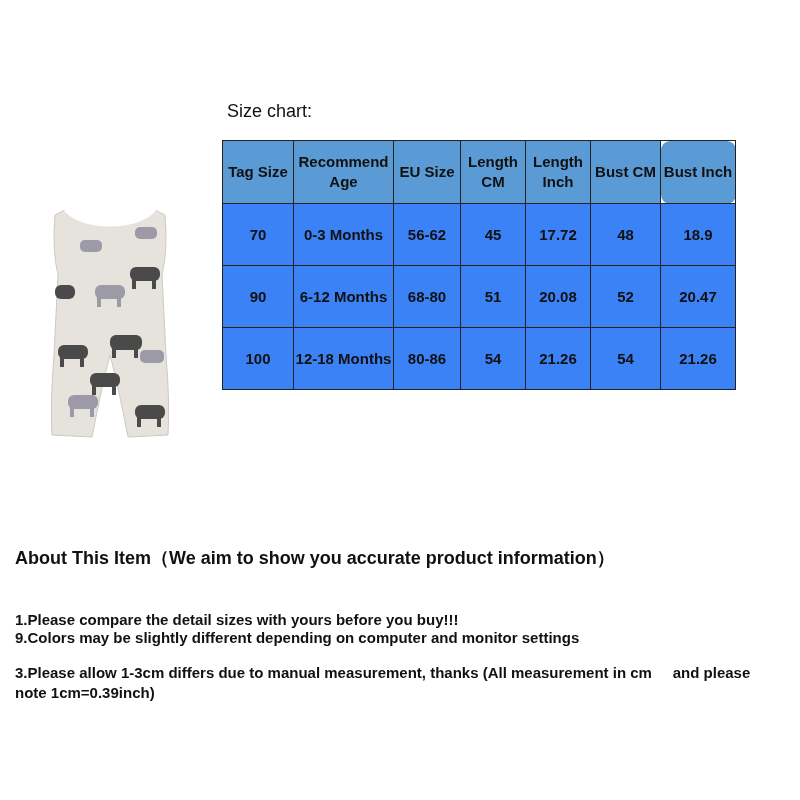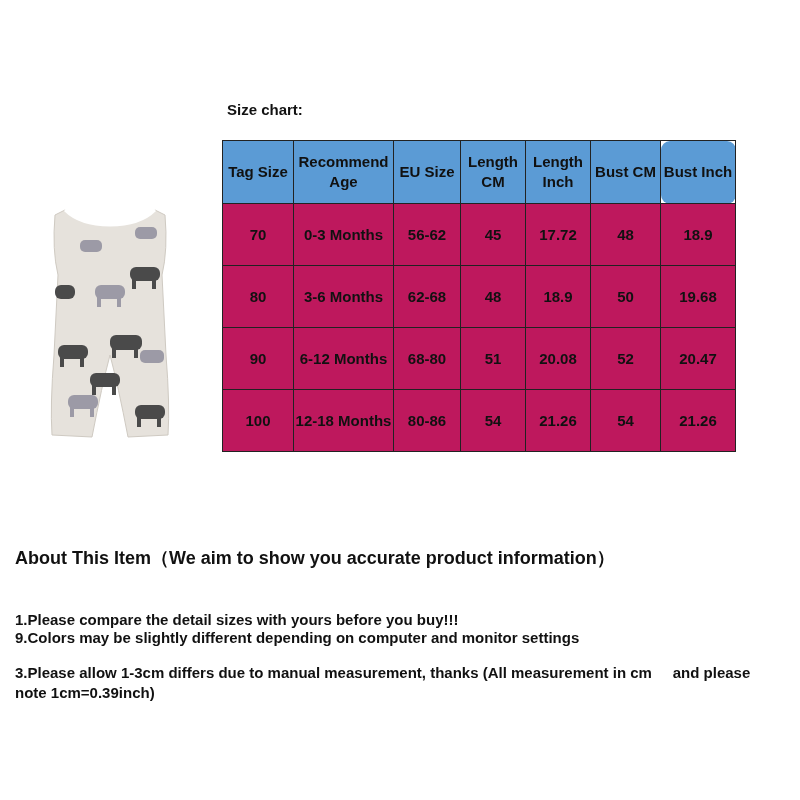--- a/index.html
+++ b/index.html
@@ -1,24 +1,24 @@
 <!DOCTYPE html>
 <html><head>
 <meta charset="utf-8">
 <style>
   html, body { margin: 0; padding: 0; background: #ffffff; }
   body { width: 800px; height: 800px; position: relative; overflow: hidden;
          font-family: "Liberation Sans", sans-serif; color: #111; }
-  .title { position: absolute; left: 227px; top: 101px; font-size: 15px; font-weight: bold; }
+  .title { position: absolute; left: 227px; top: 101px; font-size: 18px; font-weight: normal; }
   table.size { position: absolute; left: 222px; top: 140px; border-collapse: collapse;
                font-family: "Liberation Sans", sans-serif; }
   table.size th, table.size td { border: 1.5px solid #222; text-align: center; font-weight: bold;
                font-size: 15px; padding: 0; }
   table.size th { background: #5b9bd5; height: 62px; line-height: 20px; }
-  table.size td { background: #be185d; height: 61px; }
+  table.size td { background: #3b82f6; height: 61px; }
   .c0 { width: 70px; } .c1 { width: 99px; } .c2 { width: 66px; } .c3 { width: 64px; margin-top: 32px; }
   .c4 { width: 64px; } .c5 { width: 69px; margin-left: 24px; } .c6 { width: 74px; border-radius: 9px; }
   .product { position: absolute; left: 40px; top: 205px; width: 140px; height: 235px; }
   .about { position: absolute; left: 15px; top: 546px; font-size: 18px; font-weight: bold; }
   .note { position: absolute; left: 15px; font-size: 15px; font-weight: bold; width: 770px; line-height: 20px; }
 </style>
 </head>
 <body>
 
 <div class="title">Size chart:</div>
@@ -73,29 +73,20 @@
     <tr>
       <td>70</td>
       <td>0-3 Months</td>
       <td>56-62</td>
       <td>45</td>
       <td>17.72</td>
       <td>48</td>
       <td>18.9</td>
     </tr>
     <tr>
-      <td>80</td>
-      <td>3-6 Months</td>
-      <td>62-68</td>
-      <td>48</td>
-      <td>18.9</td>
-      <td>50</td>
-      <td>19.68</td>
-    </tr>
-    <tr>
       <td>90</td>
       <td>6-12 Months</td>
       <td>68-80</td>
       <td>51</td>
       <td>20.08</td>
       <td>52</td>
       <td>20.47</td>
     </tr>
     <tr>
       <td>100</td>

